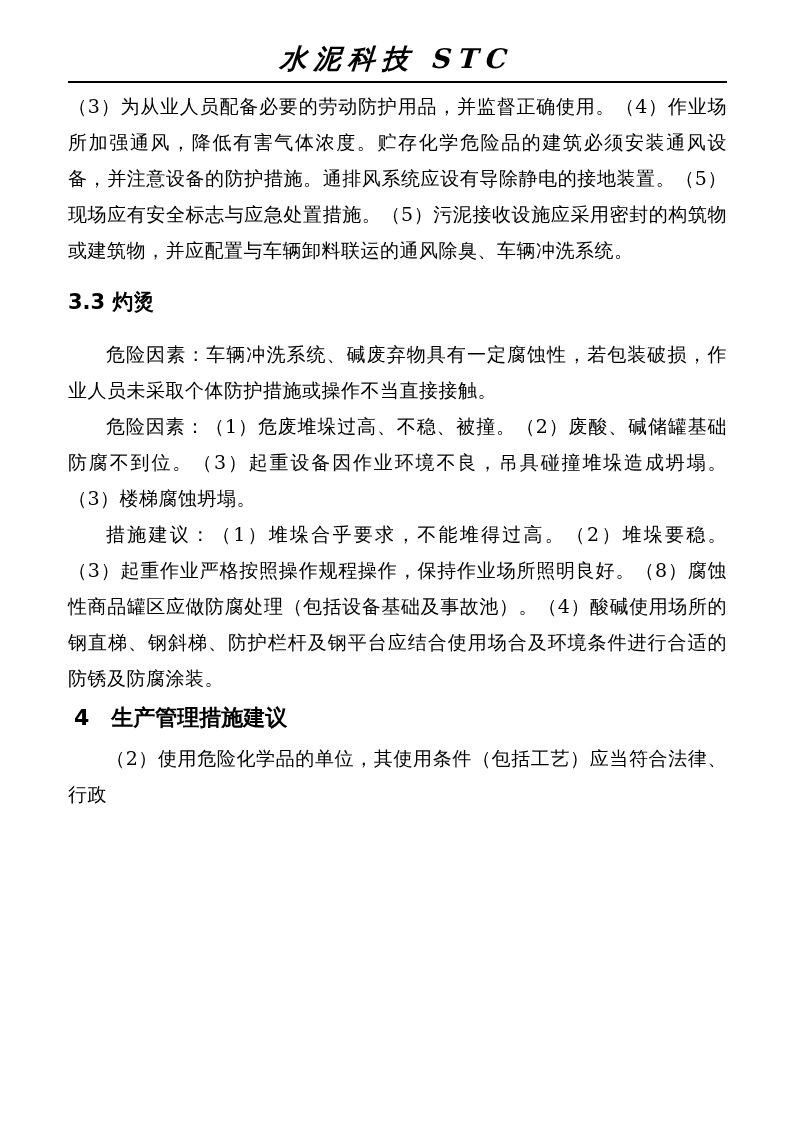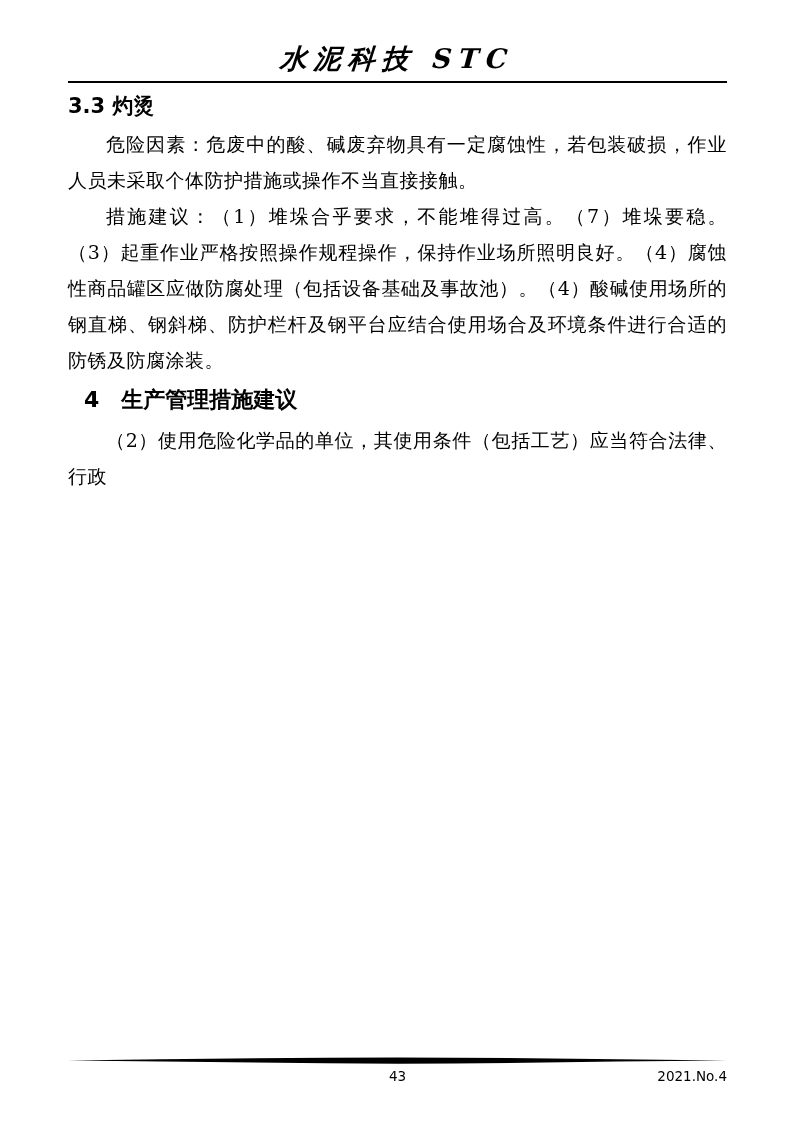--- a/index.html
+++ b/index.html
@@ -46,29 +46,29 @@
     margin: 0;
     font-size: 19px;
     line-height: 36px;
     text-align: justify;
     letter-spacing: 0.5px;
   }
   .doc p.indent {
     text-indent: 2em;
   }
   .doc h2 {
-    margin: 2px 0;
+    margin: 16px 0;
     font-size: 21px;
     font-weight: bold;
     line-height: 36px;
     font-family: "DejaVu Sans", "Liberation Sans", sans-serif;
   }
   .doc h2.large {
     font-size: 22px;
-    margin: 4px 16px;
+    margin: 4px 6px;
   }
   sup.footnote {
     font-size: 11px;
     line-height: 0;
     vertical-align: super;
   }
   
   .page-footer {
     position: absolute;
     left: 68px;
@@ -103,41 +103,33 @@
 
 <div class="page">
 
   <div class="journal-header">
     <span class="journal-title">水泥科技 STC</span>
     <div class="header-rule"></div>
   </div>
 
   <div class="doc">
 
+    <p>（3）为从业人员配备必要的劳动防护用品，并监督正确使用。（4）作业场所加强通风，降低有害气体浓度。贮存化学危险品的建筑必须安装通风设备，并注意设备的防护措施。通排风系统应设有导除静电的接地装置。（5）现场应有安全标志与应急处置措施。（5）污泥接收设施应采用密封的构筑物或建筑物，并应配置与车辆卸料联运的通风除臭、车辆冲洗系统。</p>
 
     <h2>3.3 灼烫</h2>
 
-    <p class="indent">危险因素：危废中的酸、碱废弃物具有一定腐蚀性，若包装破损，作业人员未采取个体防护措施或操作不当直接接触。</p>
+    <p class="indent">危险因素：车辆冲洗系统、碱废弃物具有一定腐蚀性，若包装破损，作业人员未采取个体防护措施或操作不当直接接触。</p>
 
 
 
+    <p class="indent">危险因素：（1）危废堆垛过高、不稳、被撞。（2）废酸、碱储罐基础防腐不到位。（3）起重设备因作业环境不良，吊具碰撞堆垛造成坍塌。（3）楼梯腐蚀坍塌。</p>
 
-    <p class="indent">措施建议：（1）堆垛合乎要求，不能堆得过高。（7）堆垛要稳。（3）起重作业严格按照操作规程操作，保持作业场所照明良好。（4）腐蚀性商品罐区应做防腐处理（包括设备基础及事故池）。（4）酸碱使用场所的钢直梯、钢斜梯、防护栏杆及钢平台应结合使用场合及环境条件进行合适的防锈及防腐涂装。</p>
+    <p class="indent">措施建议：（1）堆垛合乎要求，不能堆得过高。（2）堆垛要稳。（3）起重作业严格按照操作规程操作，保持作业场所照明良好。（8）腐蚀性商品罐区应做防腐处理（包括设备基础及事故池）。（4）酸碱使用场所的钢直梯、钢斜梯、防护栏杆及钢平台应结合使用场合及环境条件进行合适的防锈及防腐涂装。</p>
 
     <h2 class="large">4　生产管理措施建议</h2>
 
 
     <p class="indent">（2）使用危险化学品的单位，其使用条件（包括工艺）应当符合法律、行政</p>
 
   </div>
 
-  <div class="page-footer">
-    <svg class="footer-line-svg" viewBox="0 0 660 9" preserveAspectRatio="none">
-      <path d="M0,4.5 C 110,3.2 220,1.6 330,1.4 C 440,1.6 550,3.2 660,4.5
-               C 550,5.2 440,7.4 330,7.8 C 220,7.4 110,5.2 0,4.5 Z" fill="#000"></path>
-    </svg>
-    <div class="footer-row">
-      <span class="page-number">43</span>
-      <span class="issue-number">2021.No.4</span>
-    </div>
-  </div>
 
 </div>
 
 </body></html>

